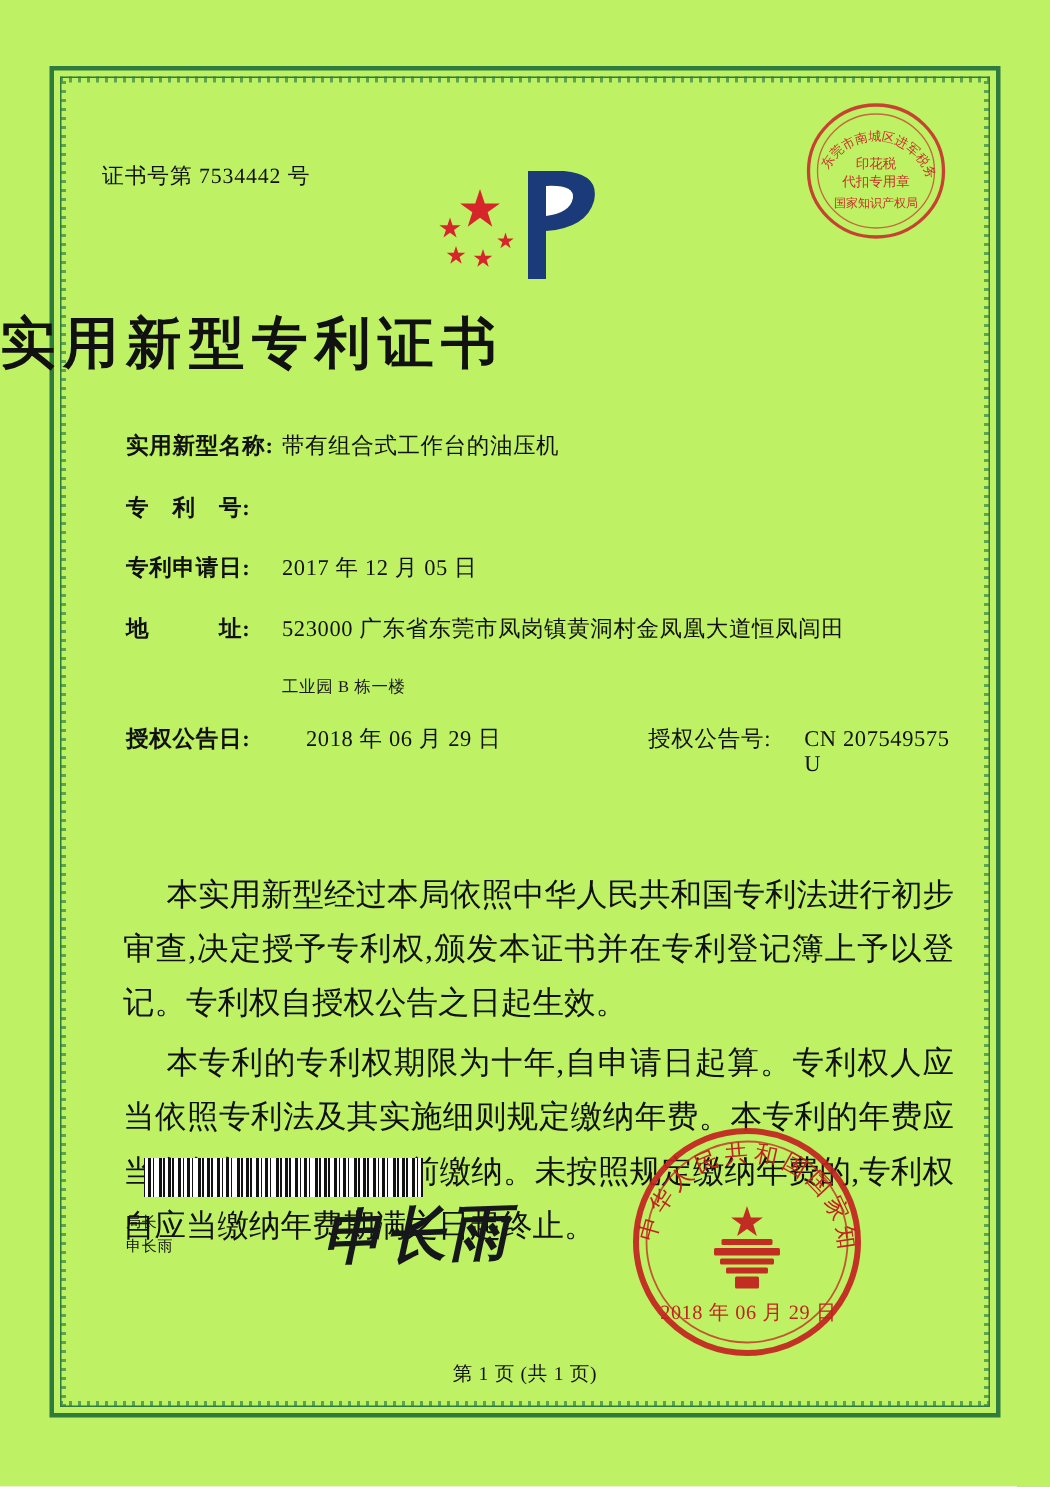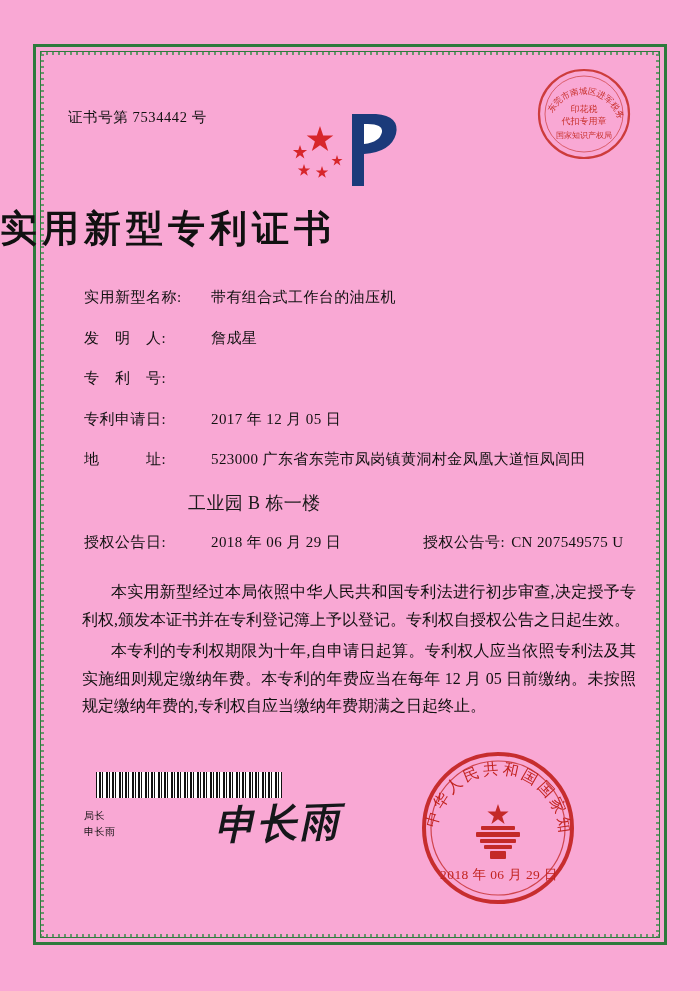--- a/index.html
+++ b/index.html
@@ -13,21 +13,21 @@
     font-family: "Liberation Serif", serif;
     color: #1a1a1a;
     position: relative;
     overflow: hidden;
   }
 
   
   .page {
     position: absolute;
     inset: 0;
-    background: #f9a8d4;
+    background: #bef264;
     padding-left: 20px;
   }
 
   
   .border-outer {
     position: absolute;
     left: 33px;
     top: 44px;
     right: 33px;
     bottom: 46px;
@@ -115,30 +115,30 @@
     align-items: baseline;
     margin-bottom: 21.5px;
     font-size: 15px;
     color: #111;
   }
   .flabel {
     width: 104px;
     flex: 0 0 104px;
     white-space: nowrap;
     letter-spacing: 0.5px;
+    font-weight: bold;
   }
   .fvalue {
     flex: 1;
     letter-spacing: 0.4px;
-    margin-left: 23px;
   }
   .addr-second {
     margin-top: 6px;
     margin-left: 104px;
-    font-size: 18px;
+    font-size: 11px;
     letter-spacing: 0.4px;
   }
   .frow.two-col .fvalue {
     flex: 0 0 auto;
     min-width: 212px;
   }
   .frow.two-col .second-label {
     flex: 0 0 auto;
     white-space: nowrap;
     letter-spacing: 0.5px;
@@ -148,21 +148,21 @@
     flex: 1;
     letter-spacing: 0.4px;
   }
 
   
   .body-text {
     position: absolute;
     left: 82px;
     right: 64px;
     top: 578px;
-    font-size: 16px;
+    font-size: 21px;
     line-height: 1.72;
     color: #111;
     text-align: justify;
   }
   .body-text p {
     margin: 0 0 4px 0;
     text-indent: 29px;
   }
 
   
@@ -273,42 +273,38 @@
 
   <div class="cert-title">实用新型专利证书</div>
 
   <div class="fields">
 
     <div class="frow">
       <div class="flabel">实用新型名称:</div>
       <div class="fvalue">带有组合式工作台的油压机</div>
     </div>
 
-    <div class="frow">
-      <div class="flabel">发　明　人:</div>
-      <div class="fvalue">詹成星</div>
-    </div>
 
     <div class="frow">
       <div class="flabel">专　利　号:</div>
     </div>
 
     <div class="frow">
       <div class="flabel">专利申请日:</div>
       <div class="fvalue">2017 年 12 月 05 日</div>
     </div>
 
 
     <div class="frow">
       <div class="flabel">地　　　址:</div>
       <div class="fvalue">523000  广东省东莞市凤岗镇黄洞村金凤凰大道恒凤闾田</div>
     </div>
     <div class="addr-second">工业园 B 栋一楼</div>
 
-    <div class="frow two-col" style="margin-top:18px;">
+    <div class="frow two-col" style="margin-top:18px;gap:16px;">
       <div class="flabel">授权公告日:</div>
       <div class="fvalue">2018 年 06 月 29 日</div>
       <div class="second-label">授权公告号:</div>
       <div class="second-value">CN 207549575 U</div>
     </div>
 
   </div>
 
   <div class="body-text">
     <p>本实用新型经过本局依照中华人民共和国专利法进行初步审查,决定授予专利权,颁发本证书并在专利登记簿上予以登记。专利权自授权公告之日起生效。</p>
@@ -338,14 +334,15 @@
         <rect x="62" y="91" width="36" height="4" rx="1"></rect>
         <rect x="66" y="97" width="28" height="4" rx="1"></rect>
         <rect x="63" y="78" width="34" height="4" rx="1"></rect>
         <rect x="72" y="103" width="16" height="8" rx="1"></rect>
       </g>
     </svg>
   </div>
 
   <div class="seal-date">2018 年 06 月 29 日</div>
 
+  <div class="page-no">第 1 页 (共 1 页)</div>
 
 </div>
 
 </body></html>

